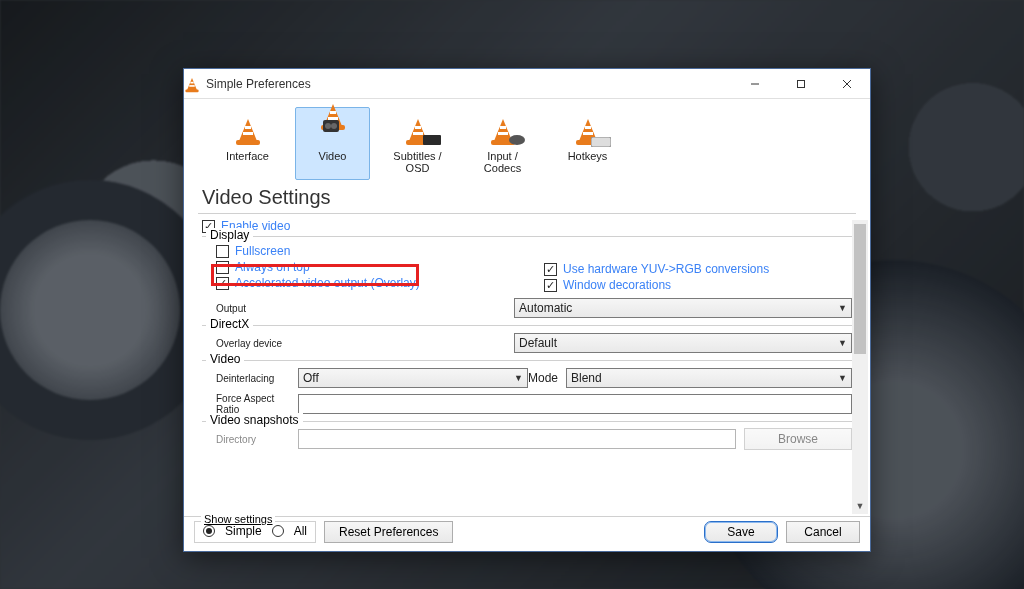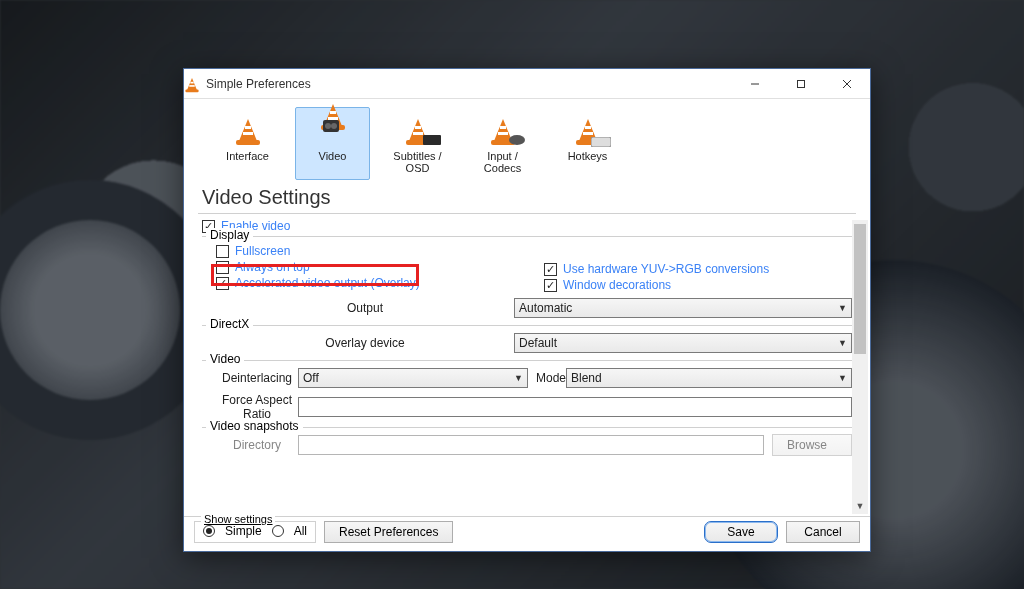--- a/index.html
+++ b/index.html
@@ -41,21 +41,21 @@
 .check { display:flex; align-items:center; gap:6px; font-size:12px; color:#3b82f6; padding:1px 0; }
 .checkbox { width:13px; height:13px; border:1px solid #333; display:flex; align-items:center; justify-content:center; background:#fff; }
 .checkbox.checked::after { content:"✓"; font-size:11px; line-height:1; color:#222; }
 .fieldset { border-top:1px solid #d0d0d0; margin:2px 0 6px 0; position:relative; padding-top:6px; }
 .fieldset .legend { position:absolute; top:-9px; left:4px; background:#fff; padding:0 4px; font-size:12px; }
 
 .two-col { display:flex; }
 .col { flex:1; }
 .col.right { margin-left:20px; }
 
-.label { width:86px; font-size:12px;text-align:center; }
+.label { width:86px; font-size:10px; }
 .select { flex:1; height:20px; border:1px solid #7a7a7a; background:linear-gradient(#f6f6f6,#e9e9e9); font-size:12px; padding:0 18px 0 4px; position:relative; display:flex; align-items:center; }
 .select .caret { position:absolute; right:4px; top:50%; transform:translateY(-50%); font-size:9px; color:#333; }
 .input { flex:1; height:20px; border:1px solid #7a7a7a; background:#fff; font-size:12px; padding:0 4px; }
 
 .highlight { position:absolute; border:3px solid #e62020; pointer-events:none; }
 
 .footer { border-top:1px solid #d0d0d0; padding:4px 10px 8px 10px; display:flex; align-items:flex-end; gap:8px; font-size:12px; }
 .show-settings { border:1px solid #d0d0d0; padding:2px 8px 4px 8px; position:relative; margin-top:-10px; background:#fff; }
 .show-settings .legend2 { position:absolute; top:-9px; left:6px; background:#fff; padding:0 3px; font-size:11px;text-decoration:underline; }
 .radio-row { display:flex; gap:10px; align-items:center; }
@@ -245,39 +245,39 @@
       </div>
 
       <div class="fieldset">
         <span class="legend">Video</span>
         <div class="row">
           <span class="label" style="width:96px;padding-left:14px">Deinterlacing</span>
           <div class="select" style="flex:0 0 230px">
             <span>Off</span>
             <span class="caret">▼</span>
           </div>
-          <span style="width:38px;text-align:right">Mode</span>
+          <span style="width:38px;text-align:left">Mode</span>
           <div class="select">
             <span>Blend</span>
             <span class="caret">▼</span>
           </div>
         </div>
         <div class="row" style="margin-top:4px">
           <span class="label" style="width:96px;padding-left:14px">Force Aspect Ratio</span>
           <input class="input" value="" style="">
         </div>
       </div>
 
       <div class="fieldset" style="margin-bottom:0">
         <span class="legend">Video snapshots</span>
         <div class="row" style="opacity:.55">
           <span class="label" style="width:96px;padding-left:14px">Directory</span>
           <input class="input" value="" style="">
           <span style="width:8px"></span>
-          <div class="btn" style="width:80px;justify-content:flex-start">
+          <div class="btn" style="width:108px;justify-content:center">
               <span>Browse</span>
             </div>
         </div>
       </div>
 
       <div class="highlight" style="left:9px; top:46px; width:208px; height:22px;"></div>
     </div>
 
     <div class="scrollbar">
       <div class="arrow up">▲</div>

